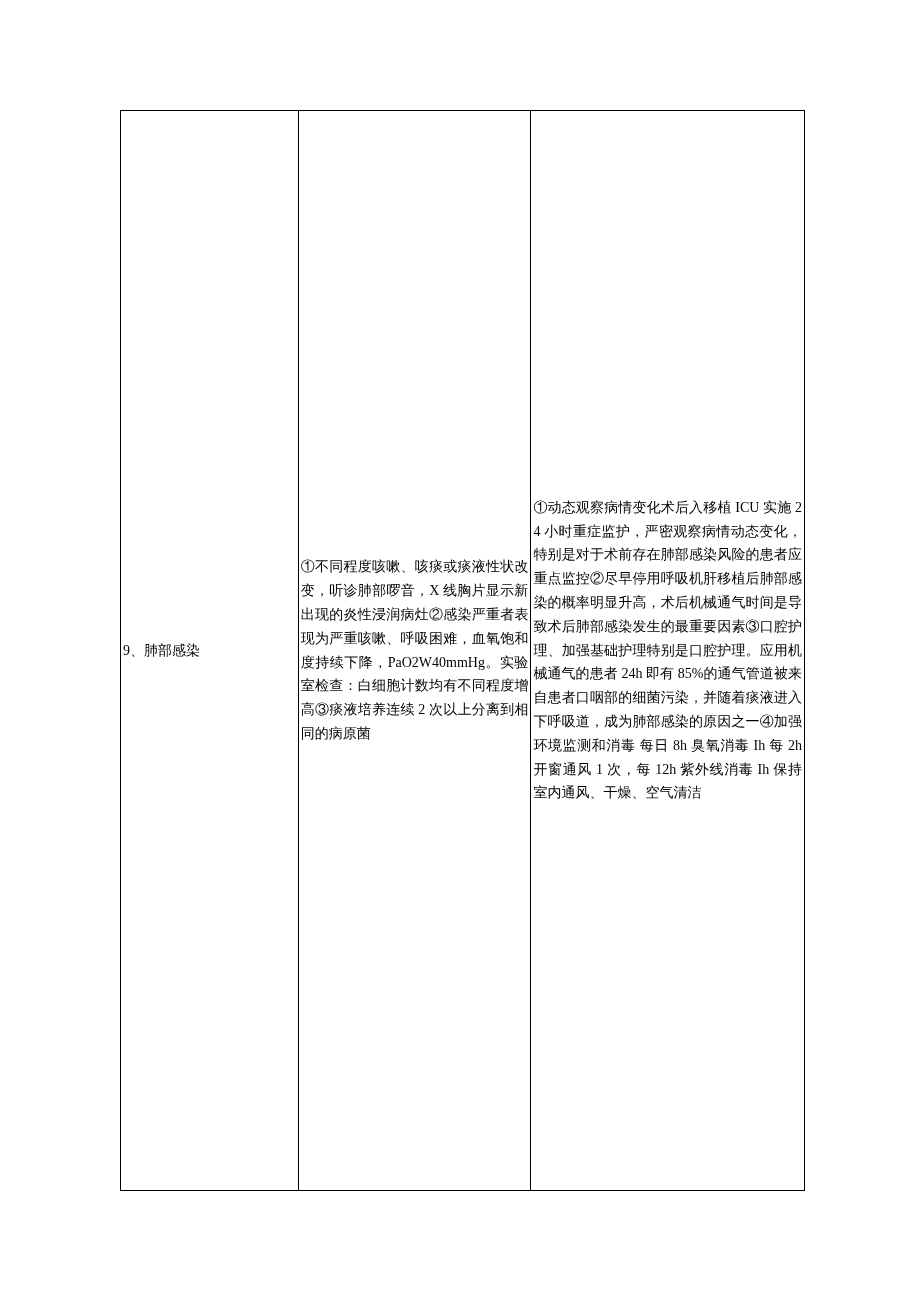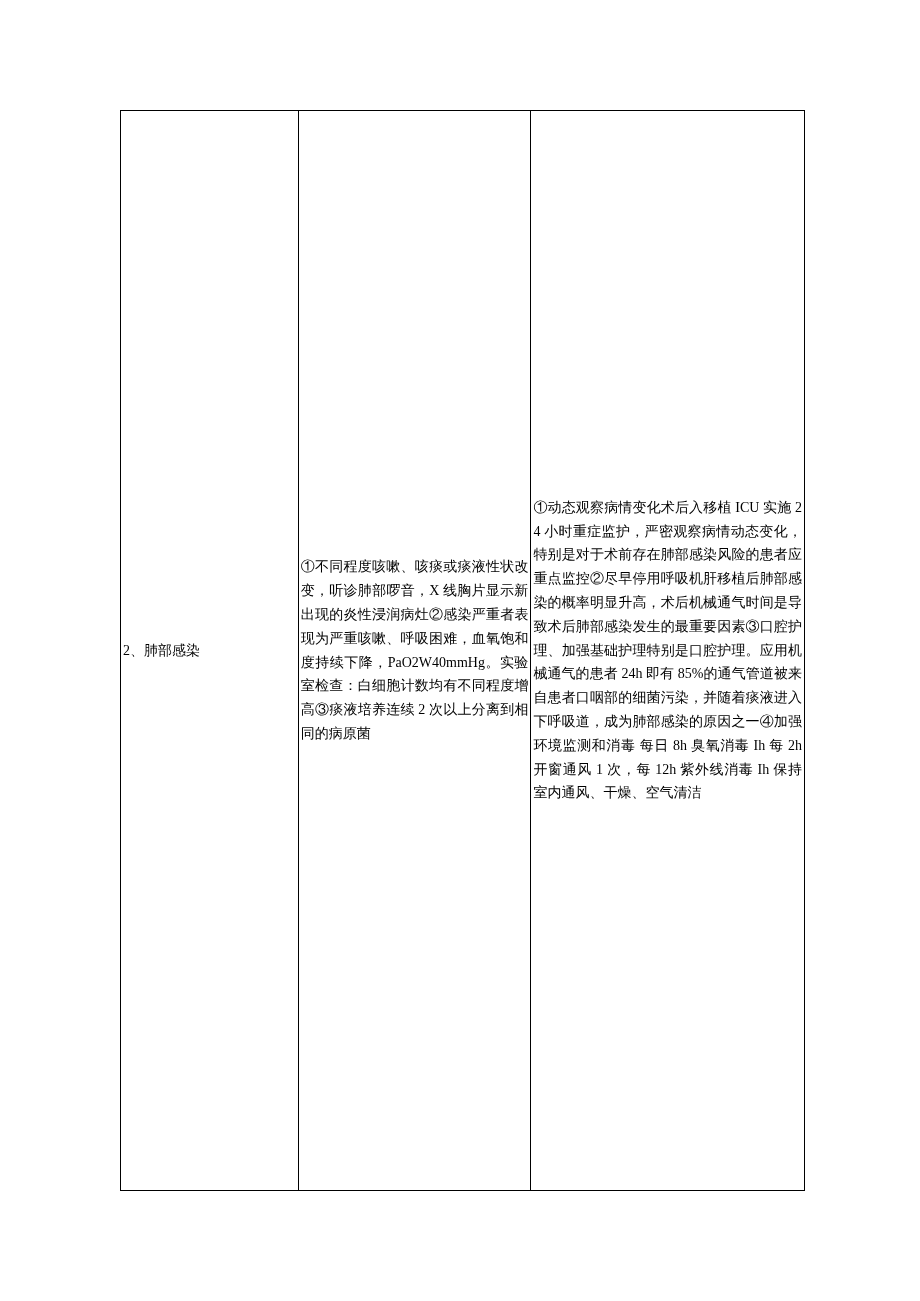--- a/index.html
+++ b/index.html
@@ -47,20 +47,20 @@
 <div class="page">
   <div class="table-wrap">
     <table>
       <colgroup>
         <col class="c1">
         <col class="c2">
         <col class="c3">
       </colgroup>
       <tbody>
           <tr>
-        <td>2、肺部感染</td>
+        <td>9、肺部感染</td>
         <td>①不同程度咳嗽、咳痰或痰液性状改变，听诊肺部啰音，X 线胸片显示新出现的炎性浸润病灶②感染严重者表现为严重咳嗽、呼吸困难，血氧饱和度持续下降，PaO2W40mmHg。实验室检查：白细胞计数均有不同程度增高③痰液培养连续 2 次以上分离到相同的病原菌</td>
         <td>①动态观察病情变化术后入移植 ICU 实施 24 小时重症监护，严密观察病情动态变化，特别是对于术前存在肺部感染风险的患者应重点监控②尽早停用呼吸机肝移植后肺部感染的概率明显升高，术后机械通气时间是导致术后肺部感染发生的最重要因素③口腔护理、加强基础护理特别是口腔护理。应用机械通气的患者 24h 即有 85%的通气管道被来自患者口咽部的细菌污染，并随着痰液进入下呼吸道，成为肺部感染的原因之一④加强环境监测和消毒 每日 8h 臭氧消毒 Ih 每 2h 开窗通风 1 次，每 12h 紫外线消毒 Ih 保持室内通风、干燥、空气清洁</td>
       </tr>
     </tbody>
       </table>
   </div>
 </div>
 
 </body></html>

